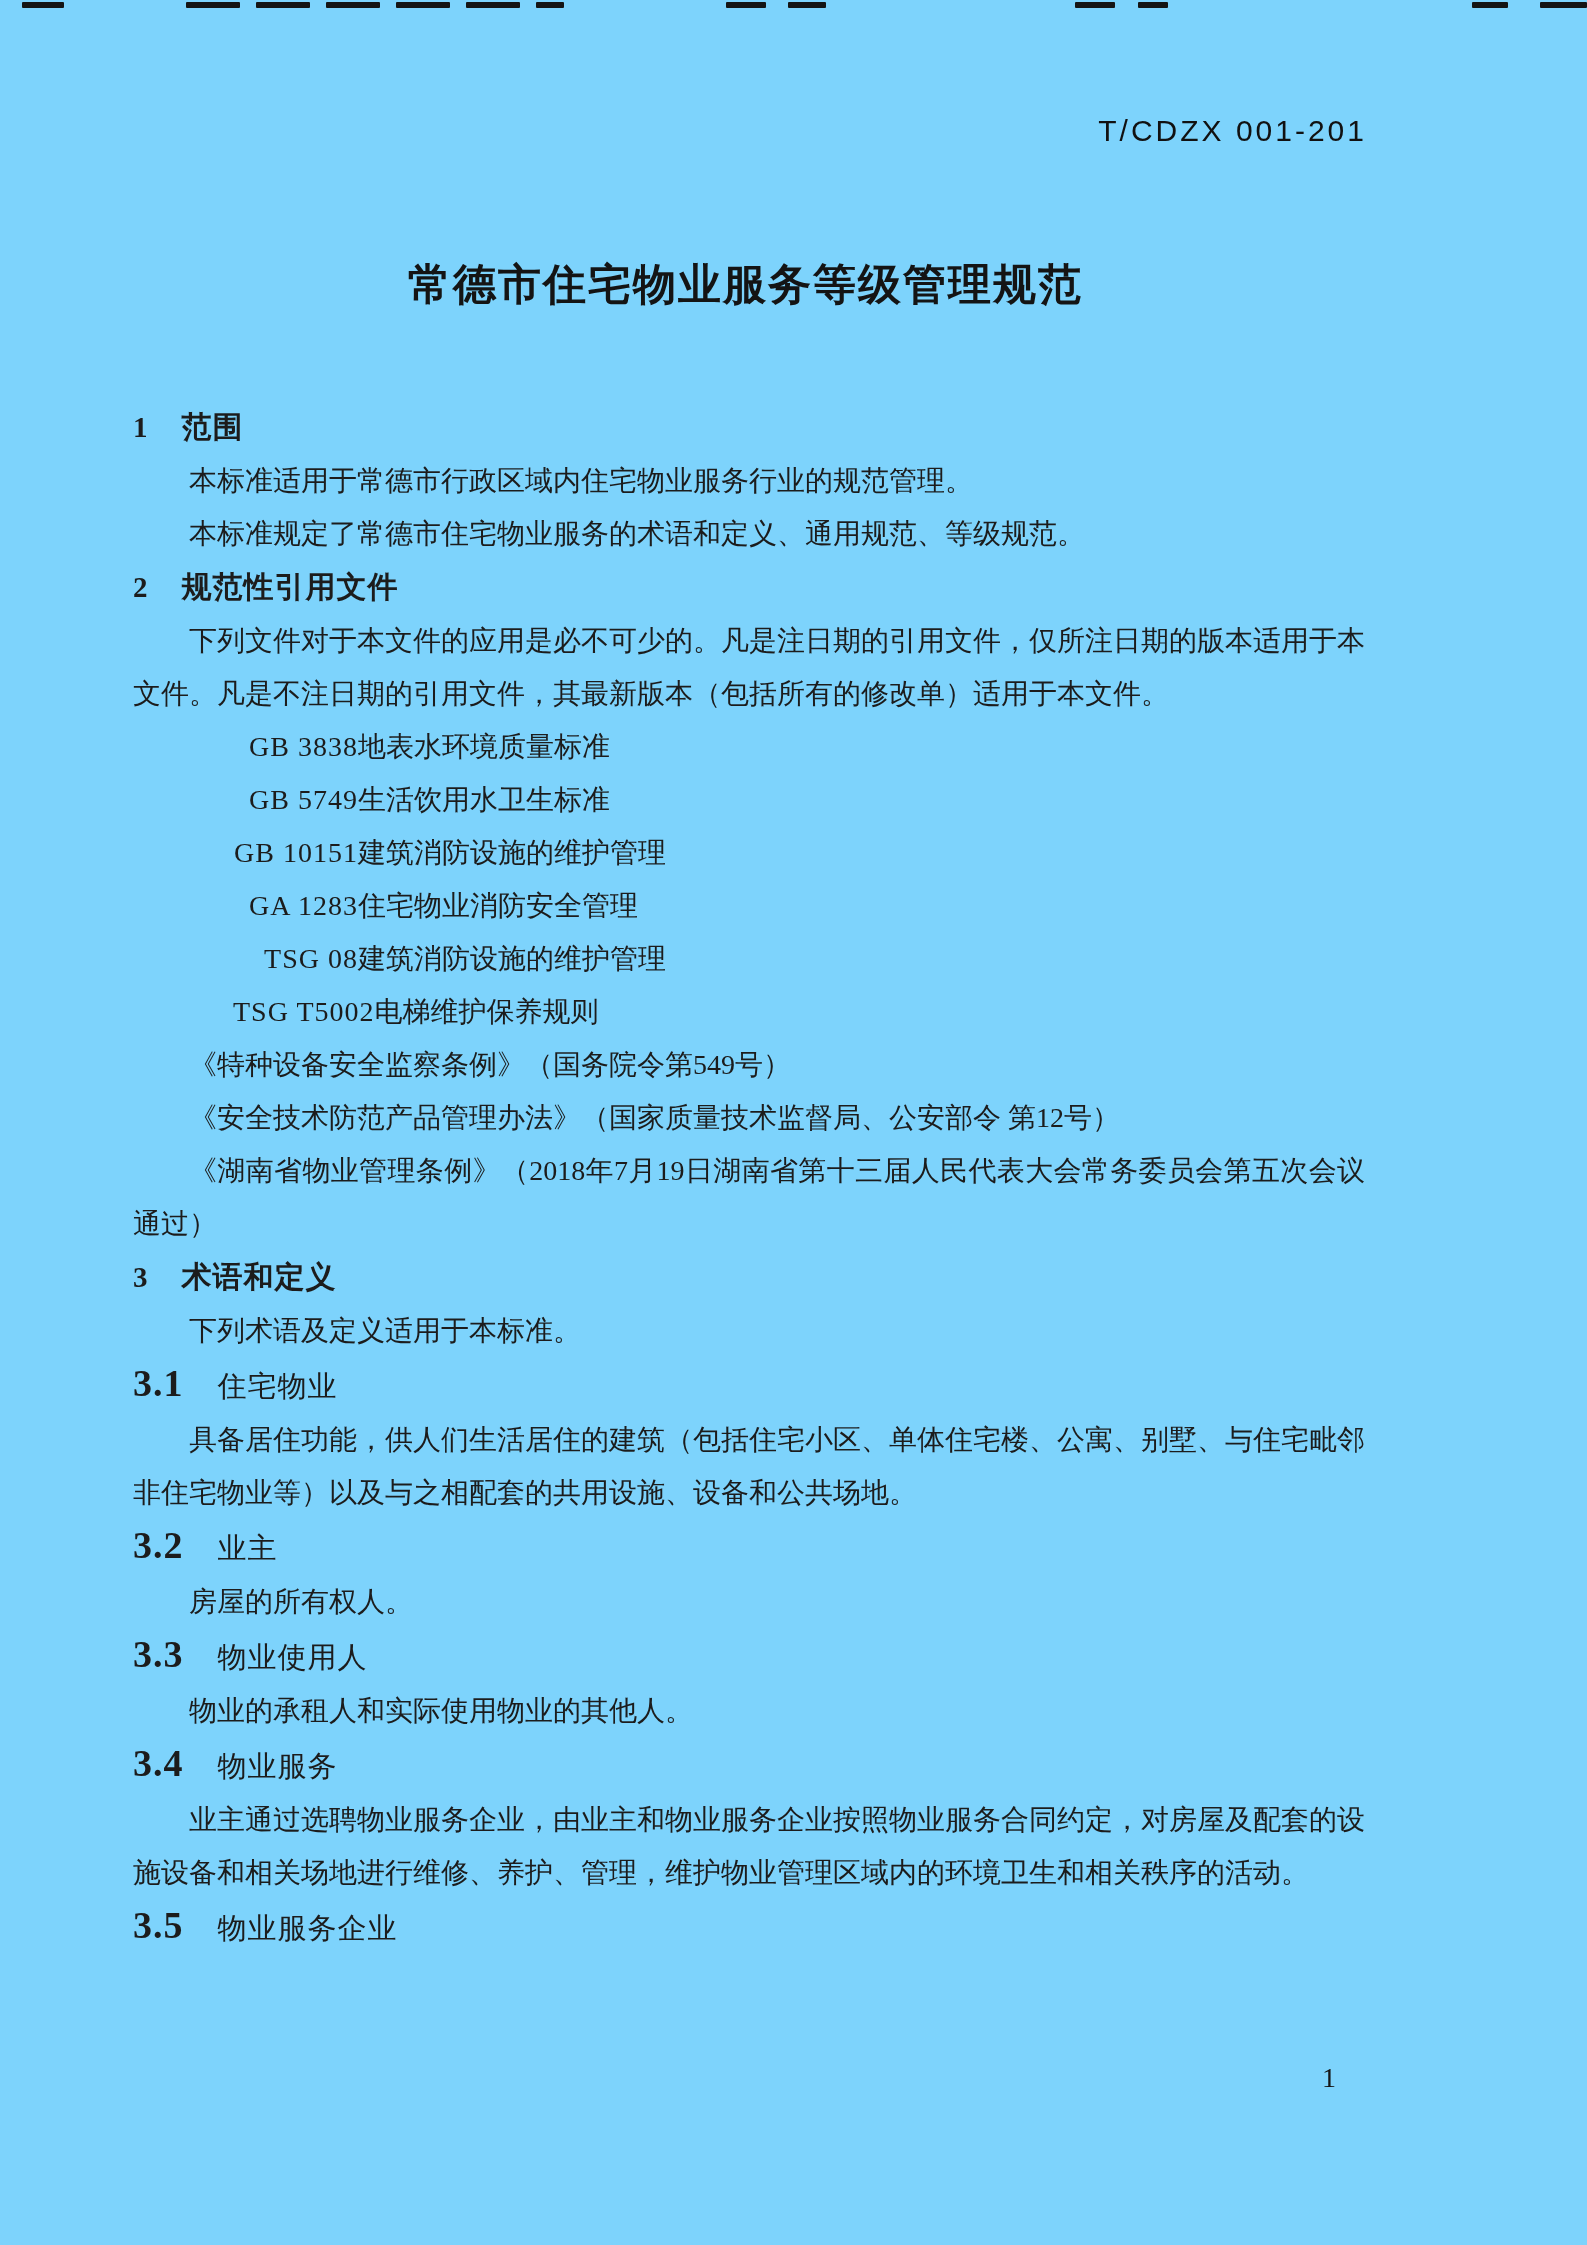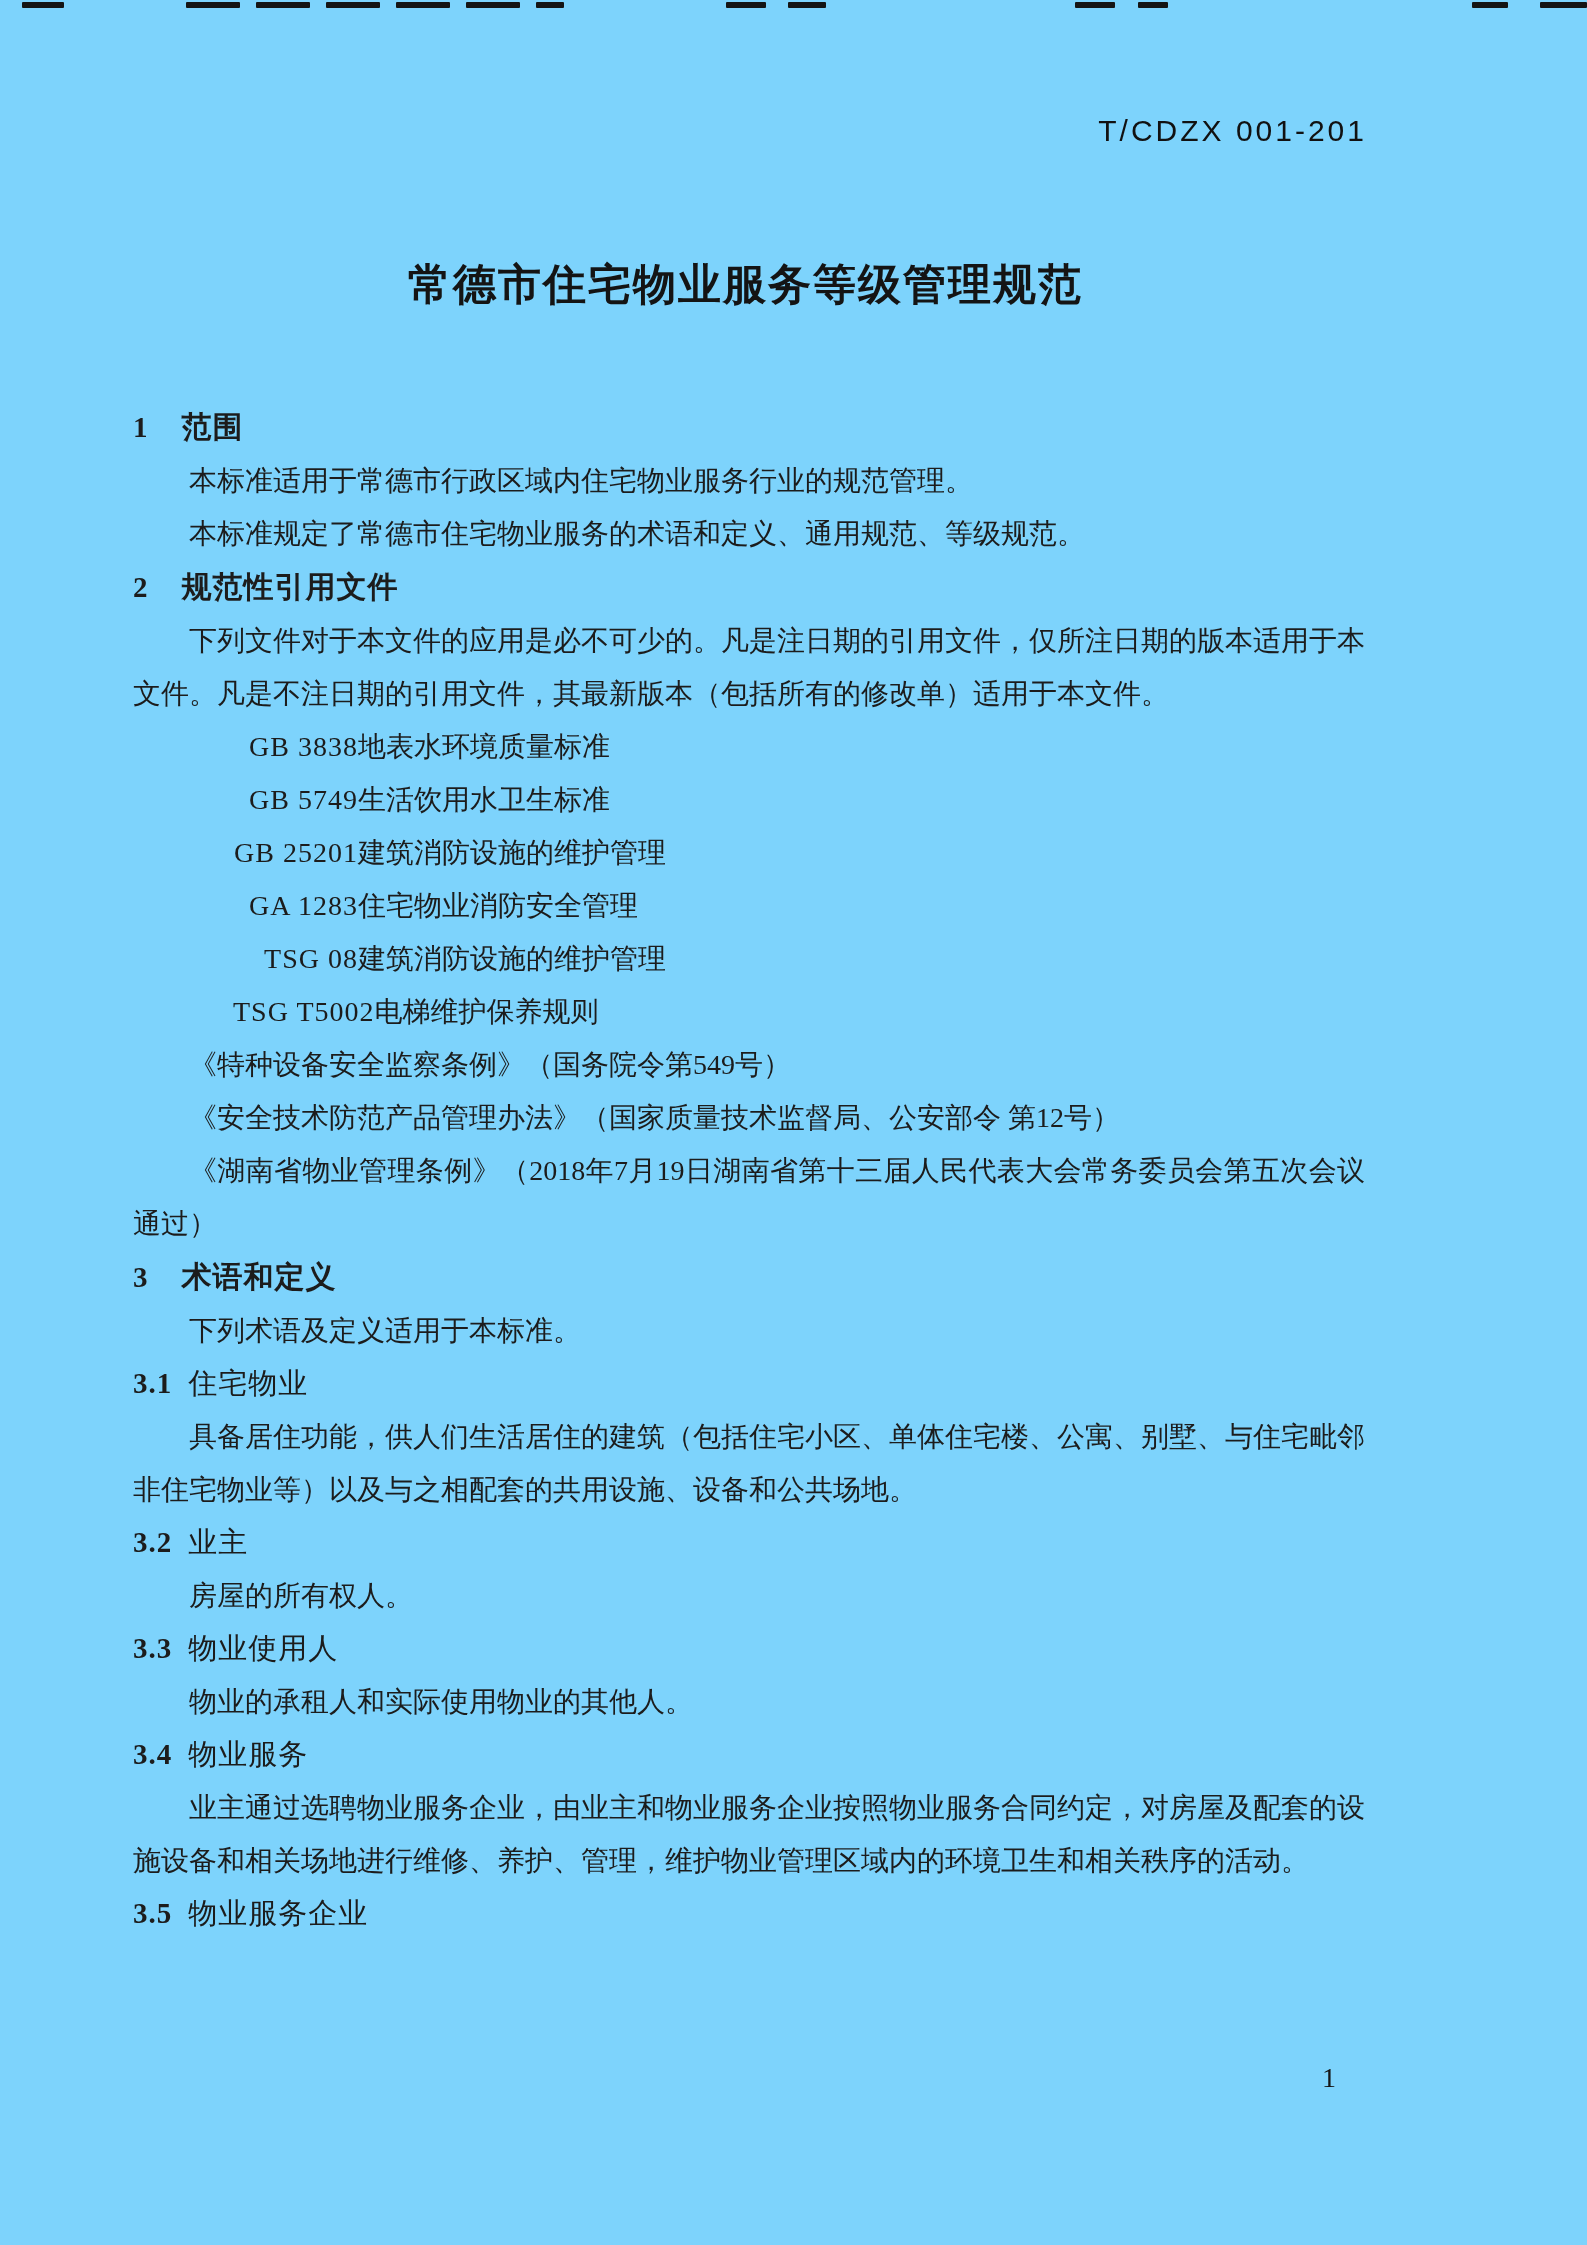--- a/index.html
+++ b/index.html
@@ -59,21 +59,21 @@
     font-family: "Liberation Sans", sans-serif;
     font-weight: bold;
     font-size: 30px;
     letter-spacing: 1px;
   }
   .para { text-indent: 56px; }
   .std-row { display: flex; padding-left: 100px; text-align: right; }
   .std-code { min-width: 125px; white-space: nowrap; letter-spacing: 1px; }
   .reg-para { text-indent: 56px; }
   .term-head { display: flex; align-items: baseline; }
-  .term-head .num { font-weight: bold; font-size: 29px; margin-right: 16px; letter-spacing: 1px; }
+  .term-head .num { font-weight: bold; font-size: 38px; margin-right: 34px; letter-spacing: 1px; }
   .term-head .ttl { font-size: 29px; letter-spacing: 1px; }
   .page-number {
     position: absolute;
     top: 2062px;
     left: 1322px;
     font-size: 28px;
     color: #161616;
   }
 </style>
 </head>
@@ -118,21 +118,21 @@
 
     <div class="std-row">
       <span class="std-code">GB 3838</span>
       <span class="std-name">地表水环境质量标准</span>
     </div>
     <div class="std-row">
       <span class="std-code">GB 5749</span>
       <span class="std-name">生活饮用水卫生标准</span>
     </div>
     <div class="std-row">
-      <span class="std-code">GB 25201</span>
+      <span class="std-code">GB 10151</span>
       <span class="std-name">建筑消防设施的维护管理</span>
     </div>
     <div class="std-row">
       <span class="std-code">GA 1283</span>
       <span class="std-name">住宅物业消防安全管理</span>
     </div>
     <div class="std-row">
       <span class="std-code">TSG 08</span>
       <span class="std-name">建筑消防设施的维护管理</span>
     </div>

